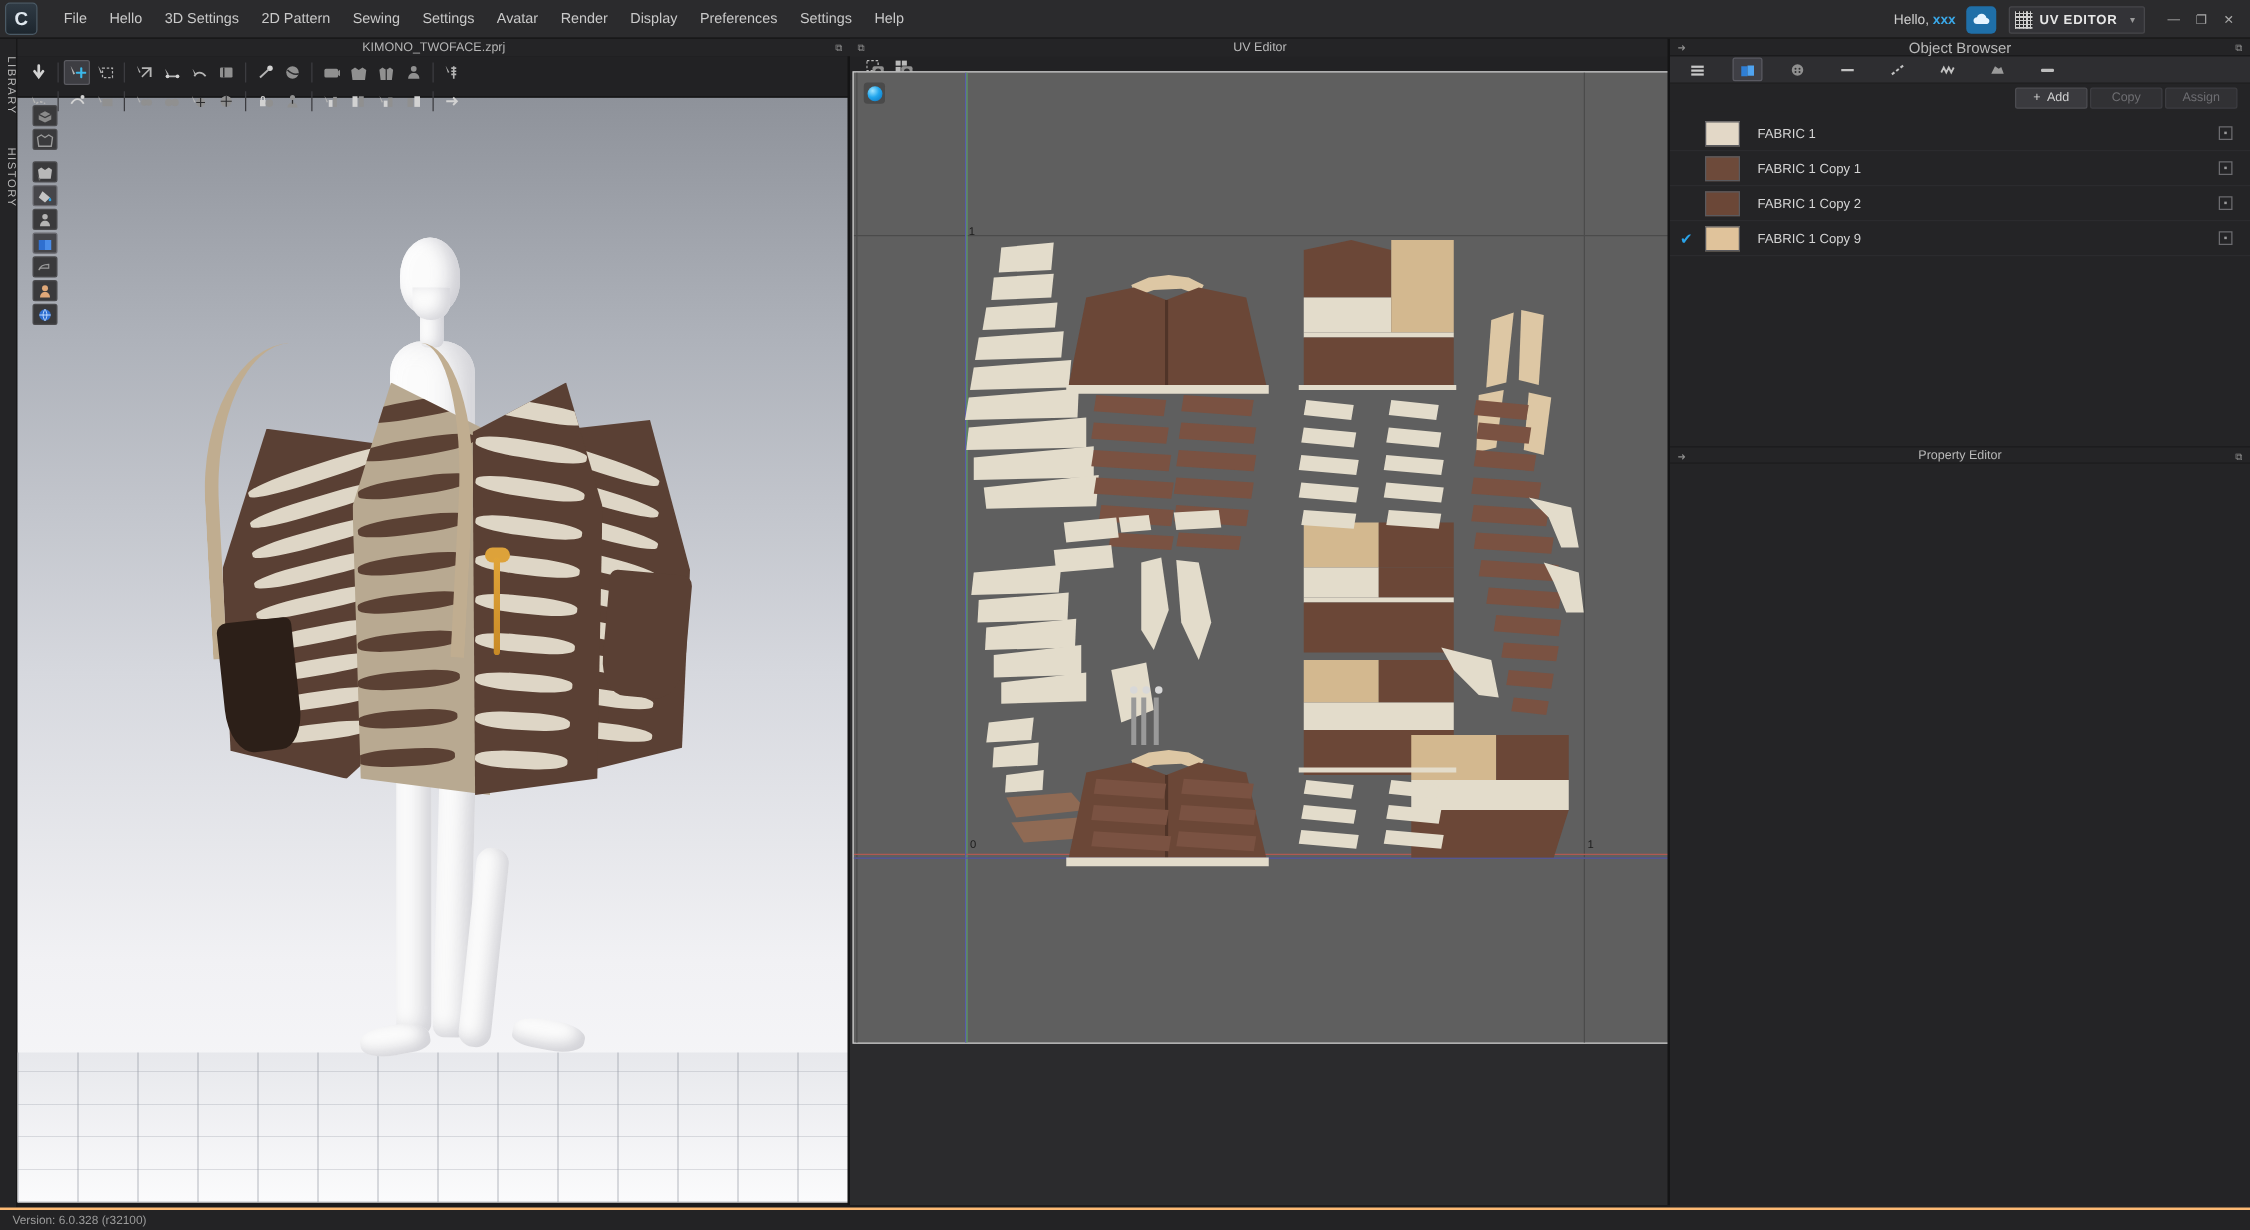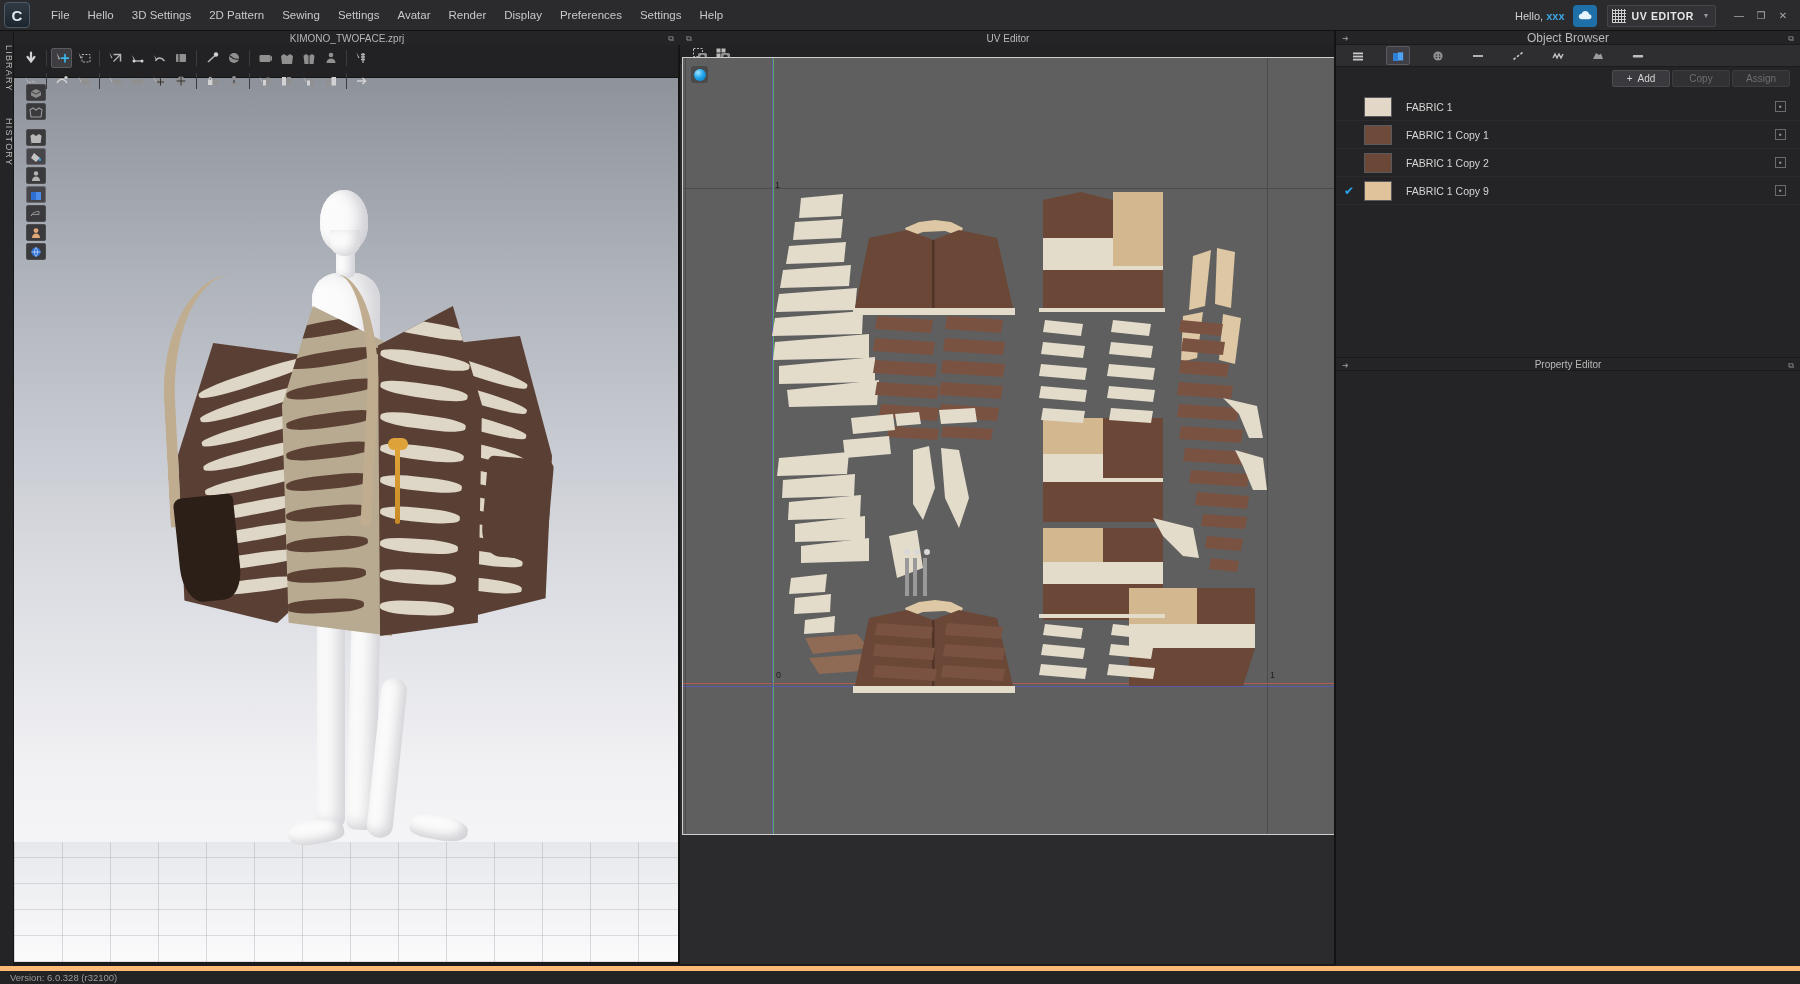--- a/index.html
+++ b/index.html
@@ -202,21 +202,21 @@
     position:absolute;left:164px;top:418px;width:60px;height:105px;
     background:#2c1f18;border-radius:8px 6px 30% 34%;transform:rotate(-6deg);
   }
   .cuffR{
     position:absolute;left:470px;top:380px;width:66px;height:100px;
     background:#5a4034;border-radius:6px 8px 34% 30%;transform:rotate(5deg);
   }
 
   .status{
     position:absolute;left:0;bottom:0;width:1800px;height:18px;
-    background:#232325;border-top:5px solid #fdba74;
+    background:#232325;border-top:2px solid #fdba74;
     display:flex;align-items:center;padding-left:10px;
   }
   .status span{font-size:9.5px;color:#9b9b9b;}
 
   
   .uvpanel{
     position:absolute;left:680px;top:31px;width:656px;height:933px;background:#2b2b2d;
   }
   .uvtitle{
     height:14px;background:#242426;display:flex;align-items:center;justify-content:center;

